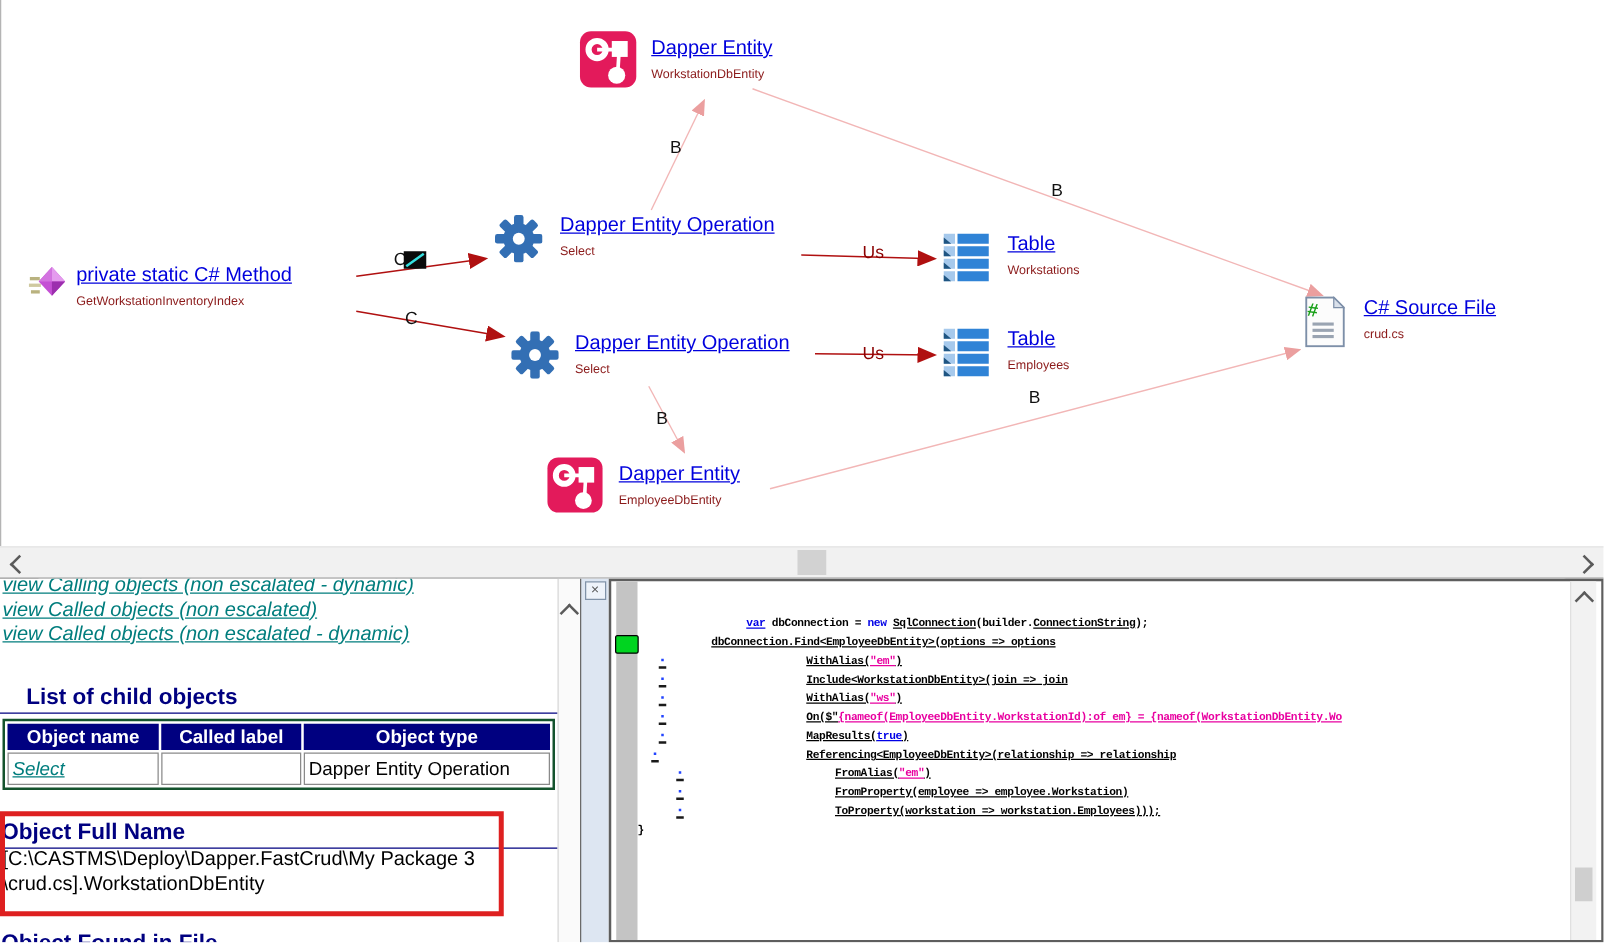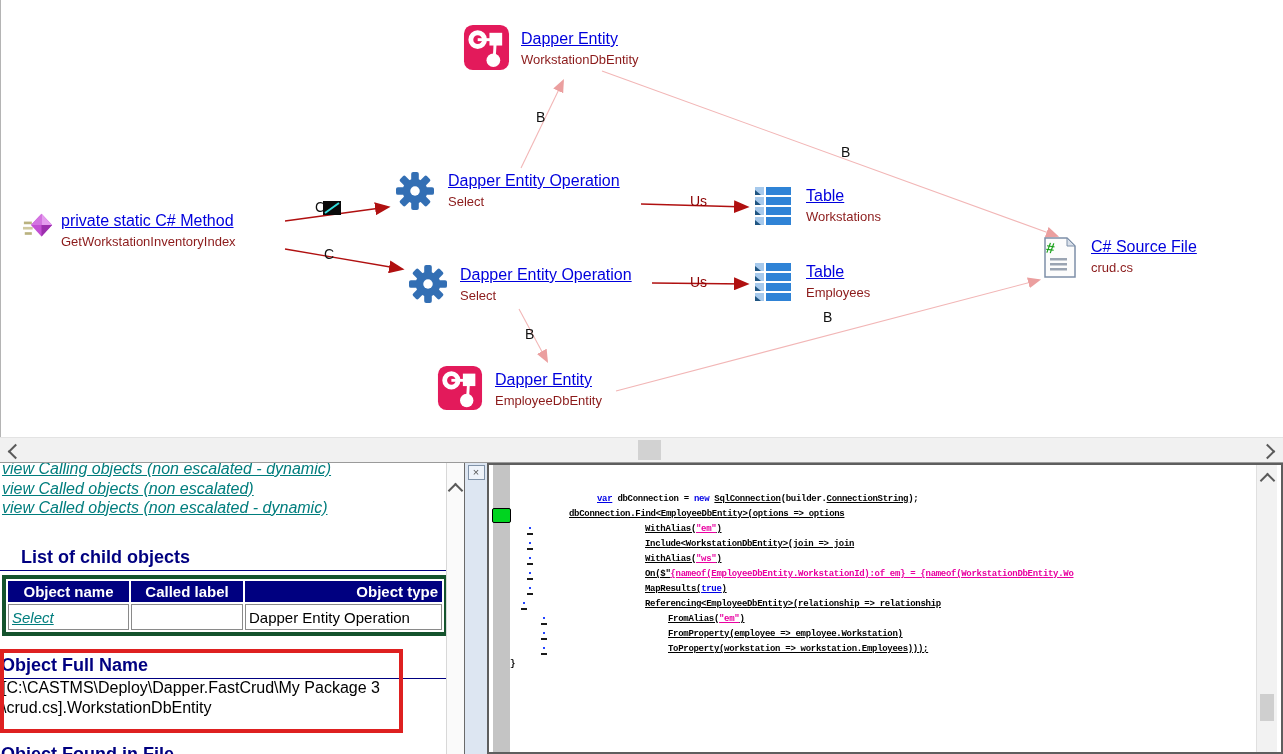--- a/index.html
+++ b/index.html
@@ -6,39 +6,39 @@
   .screen{position:relative;width:1283px;height:754px;overflow:hidden;background:#fff;
           font-family:"Liberation Sans",sans-serif;}
   
   .diagram{position:absolute;left:0;top:0;width:1283px;height:437px;background:#fff;
            border-left:1px solid #b4b4b4;overflow:hidden;}
   #edge-svg{position:absolute;left:0;top:0;}
   .nicon{position:absolute;}
   .nicon svg{width:100%;height:100%;display:block;}
   .ntext{position:absolute;white-space:nowrap;}
   .ntitle{font-size:16px;line-height:20px;color:#0000dd;text-decoration:underline;cursor:pointer;}
-  .nsub{font-size:13px;line-height:21px;color:#8b1a1a;}
+  .nsub{font-size:10px;line-height:21px;color:#8b1a1a;}
   
   .hscroll{position:absolute;left:0;top:437px;width:1283px;height:26px;background:#f1f1f1;
            border-top:1px solid #e3e3e3;border-bottom:1px solid #9a9a9a;box-sizing:border-box;}
   .hthumb{position:absolute;left:638px;top:2px;width:23px;height:20px;background:#d2d2d2;}
   .chev{position:absolute;width:9px;height:9px;border-left:2px solid #5a5a5a;border-bottom:2px solid #5a5a5a;}
   .chev-left{transform:rotate(45deg);}
   .chev-right{transform:rotate(-135deg);}
   .chev-up{transform:rotate(135deg);}
   
   .bottom{position:absolute;left:0;top:463px;width:1283px;height:291px;background:#fff;border-radius:32px;}
   .report{position:absolute;left:0;top:0;width:464px;height:291px;overflow:hidden;}
   .rlinks{position:absolute;left:2px;top:-4px;font-size:16px;font-style:italic;line-height:19.5px;}
   .rlink{color:#007d7d;text-decoration:underline;cursor:pointer;white-space:nowrap;}
   .report h2{position:absolute;left:0;margin:0;padding:0 0 2px 1px;width:453px;
              font-size:18px;font-weight:bold;color:#000080;border-bottom:1px solid #000080;}
   .report h2.norule{border-bottom:none;}
   .cotable{position:absolute;left:2px;top:112px;border-collapse:separate;border-spacing:2px;
-           border:4px solid #14532d;background:#fff;}
+           border:2px solid #14532d;background:#fff;}
   .cotable th{background:#000080;color:#fff;font-size:15px;font-weight:bold;padding:2px 4px;text-align:center;}
   .cotable td{border:1px solid #8a8a8a;font-size:15px;padding:2px 3px;height:20px;background:#fff;}
   .sel-link{color:#007d7d;font-style:italic;text-decoration:underline;cursor:pointer;}
   .fullname{position:absolute;left:2px;top:215px;font-size:16px;line-height:20px;color:#000;white-space:nowrap;}
   .redbox{position:absolute;left:0;top:186px;width:395px;height:76px;border:4px solid #de2020;z-index:6;pointer-events:none;}
   .vscroll-l{position:absolute;left:446px;top:0;width:17px;height:291px;background:#fafafa;border-left:1px solid #d8d8d8;}
   .divider{position:absolute;left:464px;top:0;width:23px;height:291px;background:#dde6f2;border-left:1px solid #6a6a6a;box-sizing:border-box;}
   .closebox{margin:2px auto 0 auto;width:15px;height:13px;line-height:12px;text-align:center;
             border:1px solid #8092a8;background:#eef3fa;color:#555;font-size:11px;cursor:pointer;}
   
@@ -253,21 +253,21 @@
           <div class="rlink">view Called objects (non escalated)</div>
           <div class="rlink">view Called objects (non escalated - dynamic)</div>
         </div>
 
       <h2 style="top:84px;padding-left:21px;">List of child objects</h2>
       <table class="cotable">
         <thead>
             <tr>
               <th style="width: 113px;">Object name</th>
               <th style="width: 104px;">Called label</th>
-              <th style="width: 189px; text-align: right;">Object type</th>
+              <th style="width: 189px;">Object type</th>
             </tr>
           </thead>
         <tbody>
             <tr>
               <td><span class="sel-link">Select</span></td>
               <td></td>
               <td>Dapper Entity Operation</td>
             </tr>
           </tbody>
       </table>

